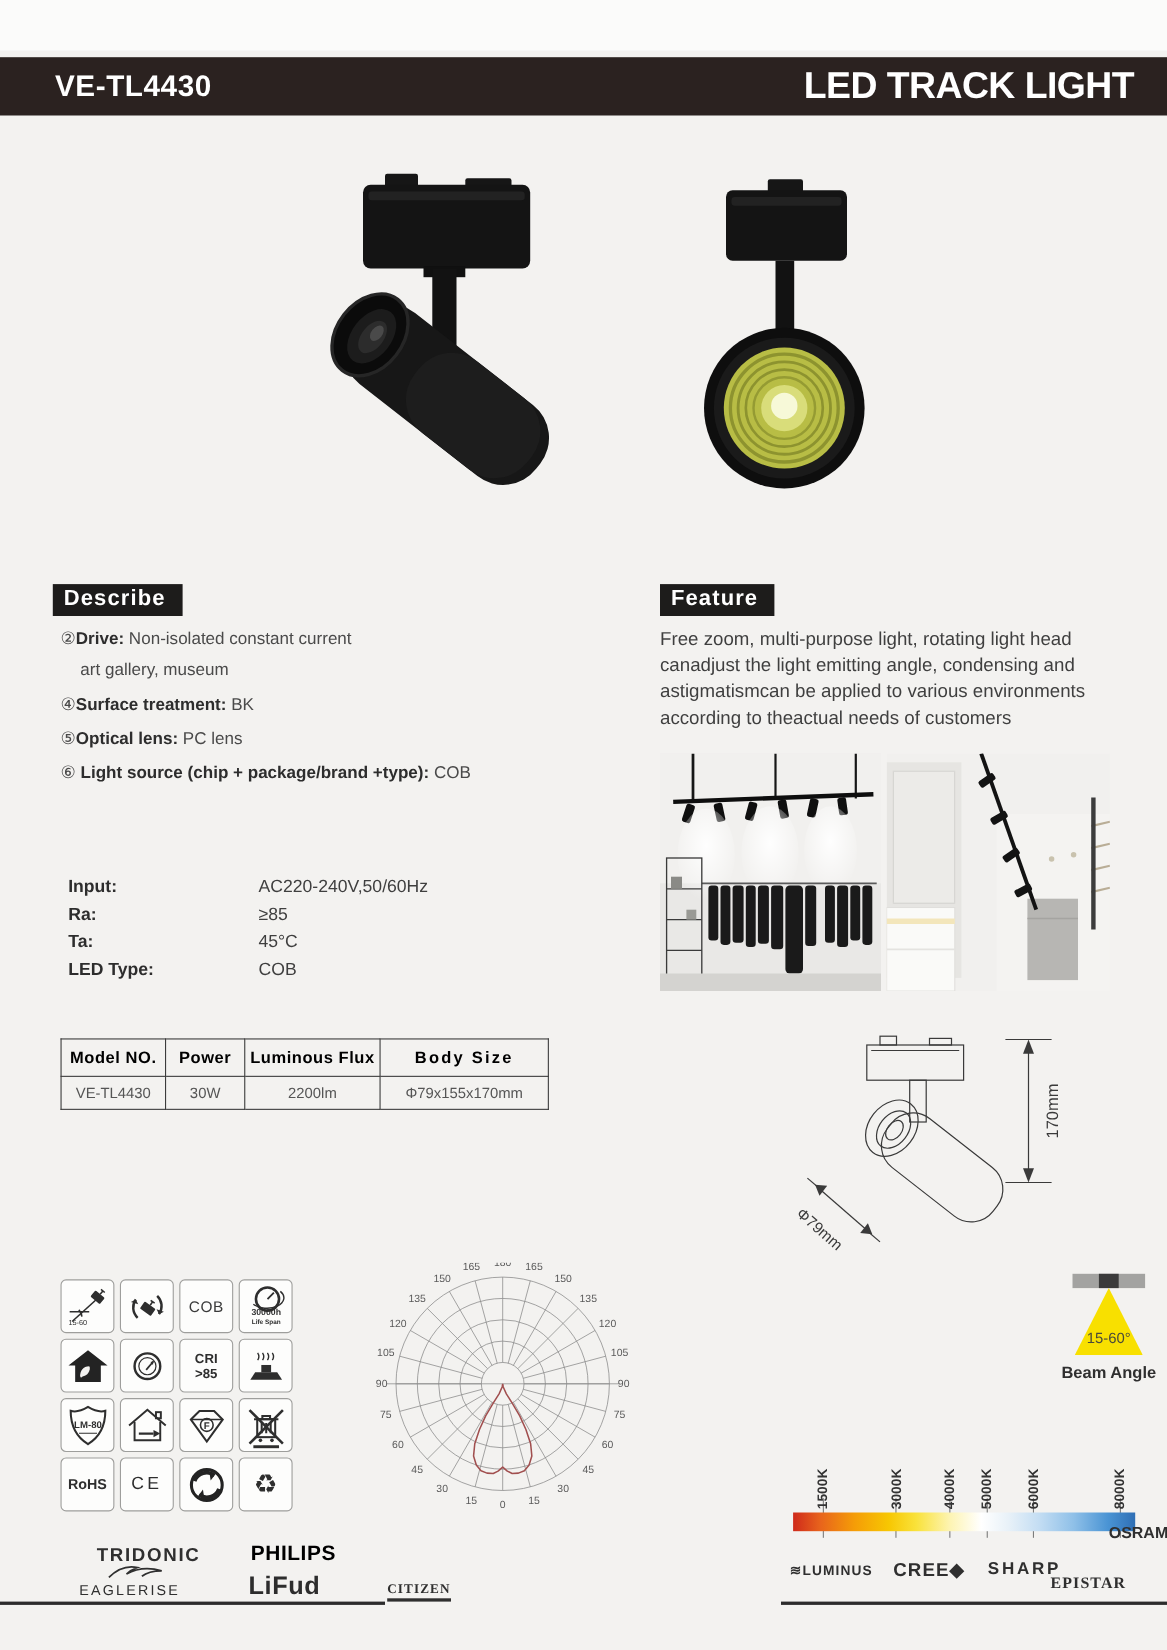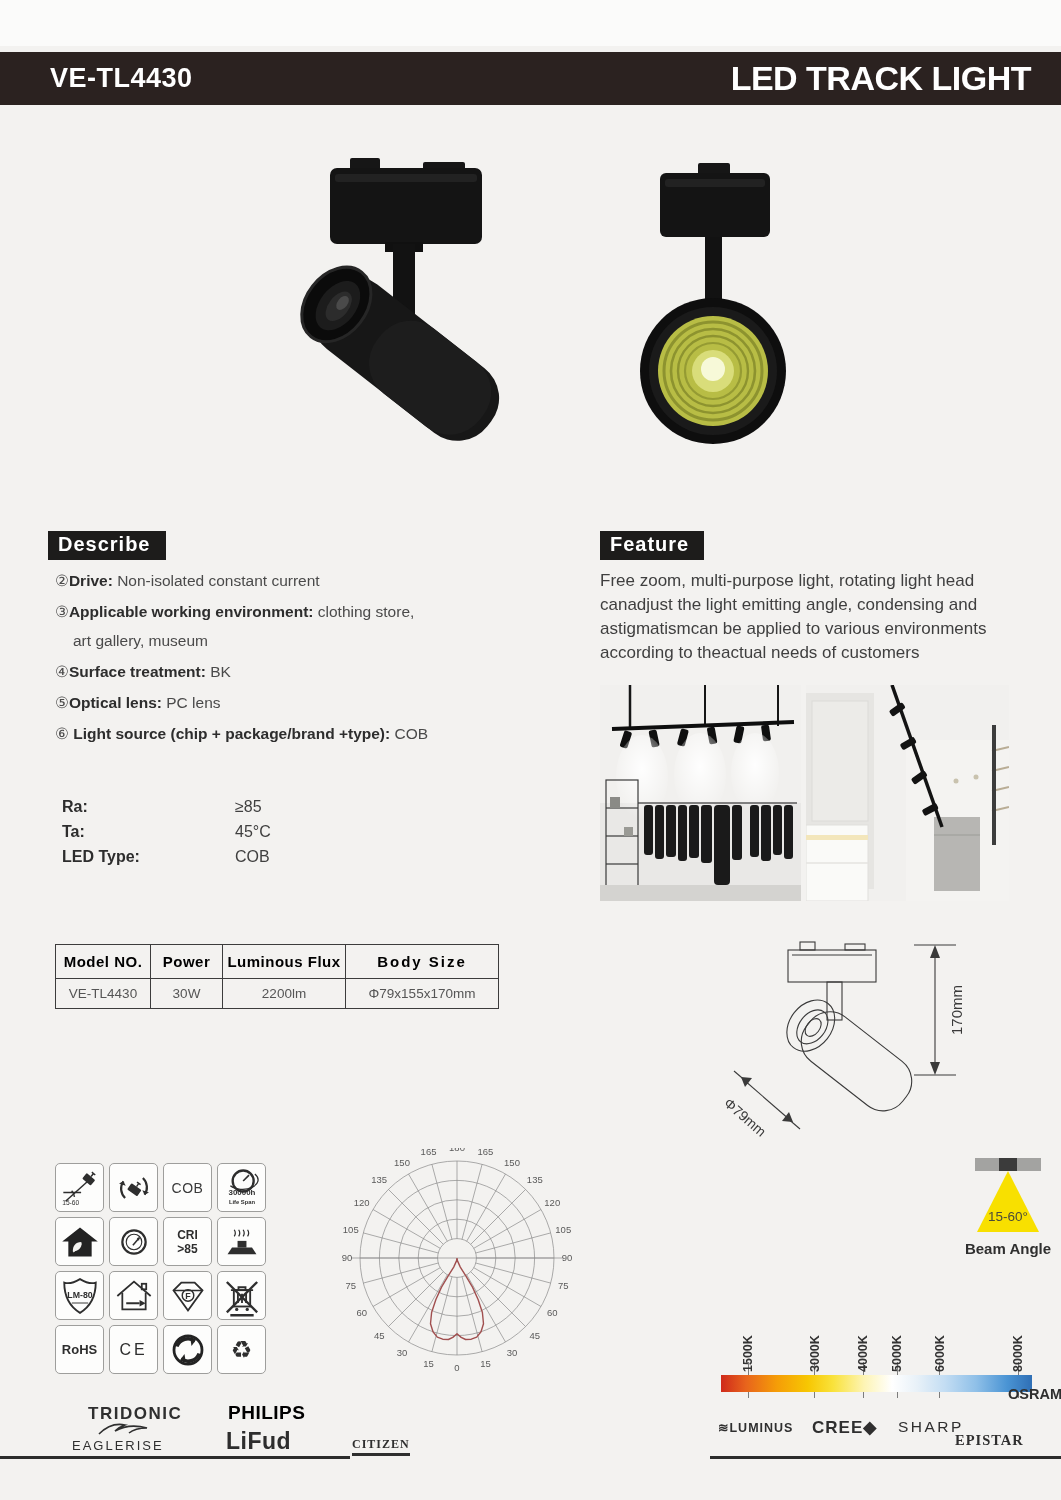--- a/index.html
+++ b/index.html
@@ -62,21 +62,21 @@
 
   
   .logo{color:#2f2f2f;white-space:nowrap;}
   .logo-tridonic{font-size:17px;font-weight:bold;letter-spacing:1.5px;}
   .logo-philips{font-size:19px;font-weight:bold;letter-spacing:.5px;color:#000000;}
   .logo-eaglerise{font-size:13px;letter-spacing:2px;font-weight:500;}
   .logo-lifud{font-size:23px;font-weight:bold;letter-spacing:.5px;color:#2d2d2d;}
   .logo-citizen{font-family:"Liberation Serif",serif;font-size:12px;letter-spacing:1px;border-bottom:3px solid #2f2f2f;padding-bottom:1px;font-weight:bold;text-align:center;}
   .logo-luminus{font-size:12.5px;font-weight:bold;letter-spacing:1px;}
   .logo-cree{font-size:17px;font-weight:bold;letter-spacing:1px;}
-  .logo-sharp{font-size:15.5px;font-weight:normal;letter-spacing:2.5px;}
+  .logo-sharp{font-size:15.5px;font-weight:bold;letter-spacing:2.5px;}
   .logo-epistar{font-family:"Liberation Serif",serif;font-size:14.5px;letter-spacing:1px;font-weight:600;}
   .logo-osram{font-size:14.5px;font-weight:bold;}
 
   .bottom-line{position:absolute;top:1456px;height:2.5px;background:#2c2c2c;}
 </style>
 </head>
 <body>
 
 <div class="page">
   <div class="top-strip"></div>
@@ -117,28 +117,31 @@
     <circle cx="88" cy="216" r="28" fill="none" stroke="#959b33" stroke-width="2.2"></circle>
     <circle cx="88" cy="216" r="21" fill="#d9dd7a"></circle>
     <circle cx="88" cy="214" r="12" fill="#f7f9d8"></circle>
   </svg>
 
   <div class="abs" style="left:48px;top:531px">
     <span class="section-label">Describe</span>
   </div>
   <div class="describe-list">
     <div class="describe-item"><span>②</span><b>Drive:</b><span> Non-isolated constant current</span></div>
-    <div class="describe-item"><span>③</span><b>Applicable working environment:</b><span> clothing store,</span></div>
     <div class="describe-cont">art gallery, museum</div>
     <div class="describe-item"><span>④</span><b>Surface treatment:</b><span> BK</span></div>
     <div class="describe-item"><span>⑤</span><b>Optical lens:</b><span> PC lens</span></div>
     <div class="describe-item"><span>⑥ </span><b>Light source (chip + package/brand +type):</b><span> COB</span></div>
   </div>
 
   <div class="specs">
+    <div class="spec-row">
+        <span class="spec-label">Input:</span>
+        <span class="spec-value">AC220-240V,50/60Hz</span>
+      </div>
     <div class="spec-row">
         <span class="spec-label">Ra:</span>
         <span class="spec-value">≥85</span>
       </div>
     <div class="spec-row">
         <span class="spec-label">Ta:</span>
         <span class="spec-value">45°C</span>
       </div>
     <div class="spec-row">
         <span class="spec-label">LED Type:</span>

